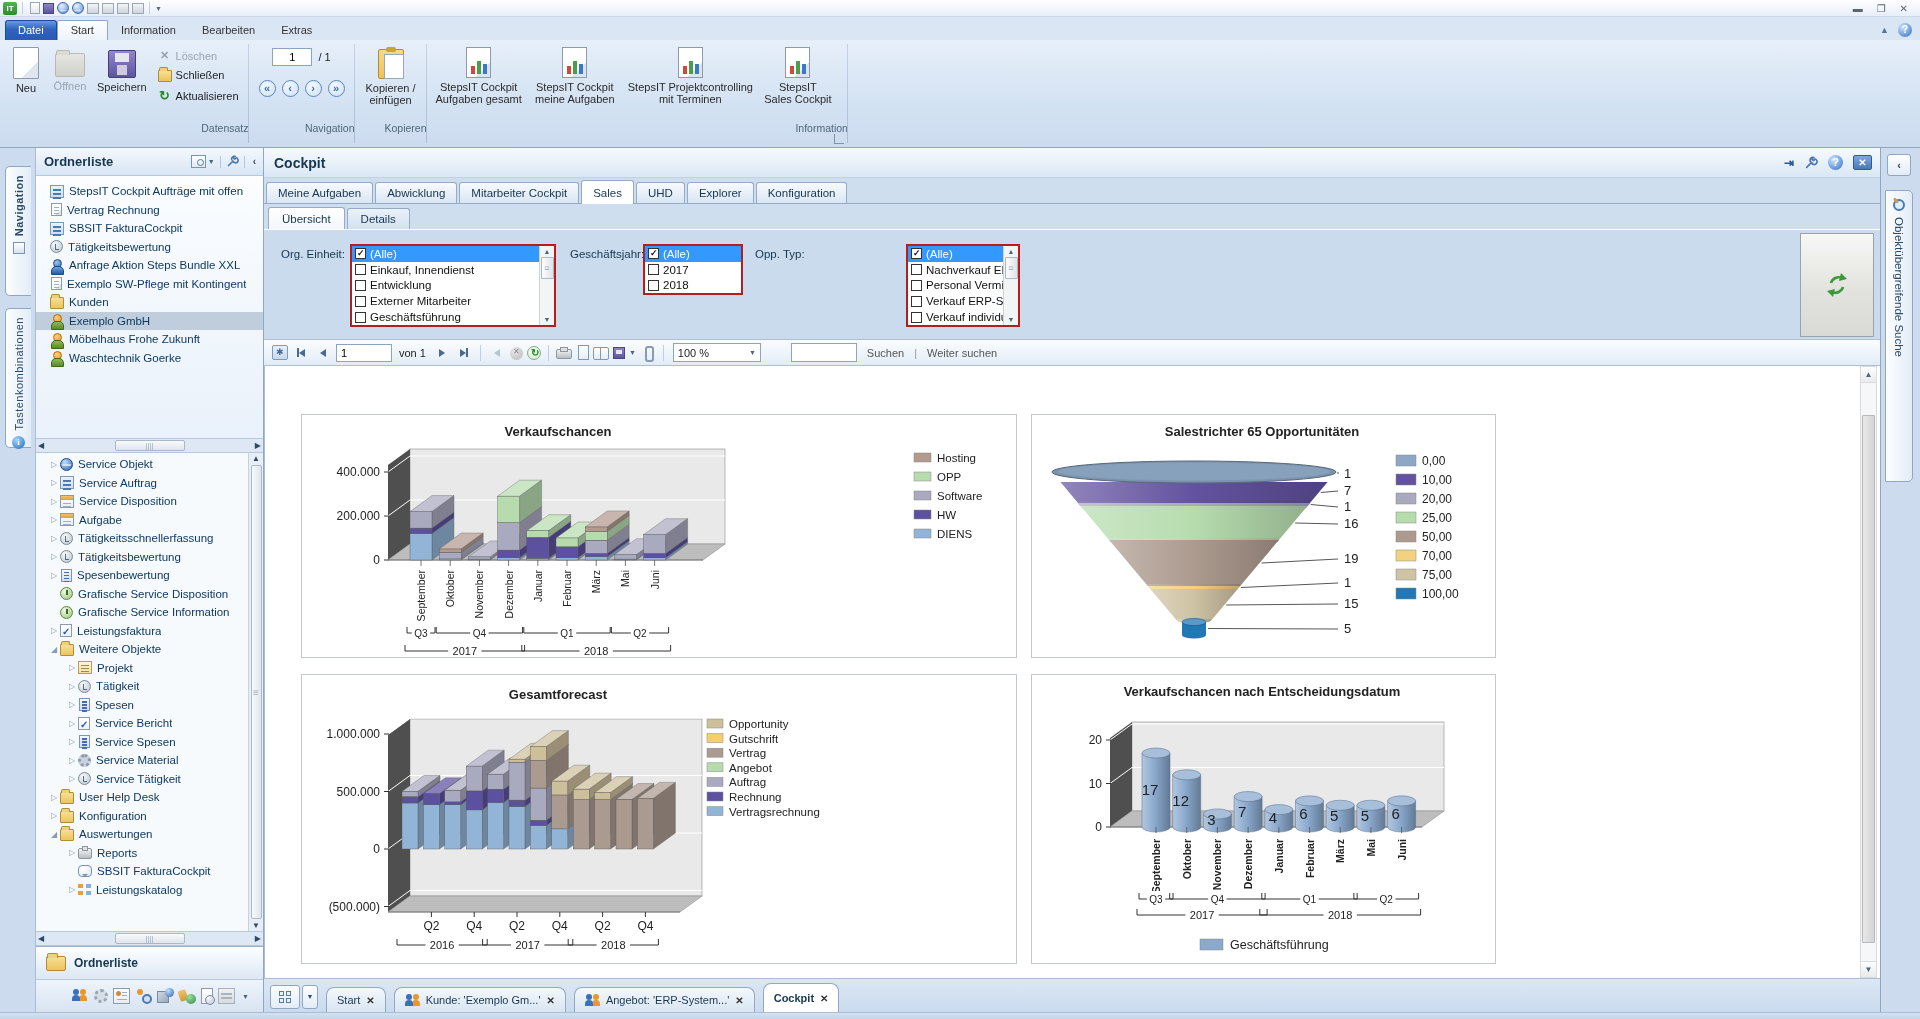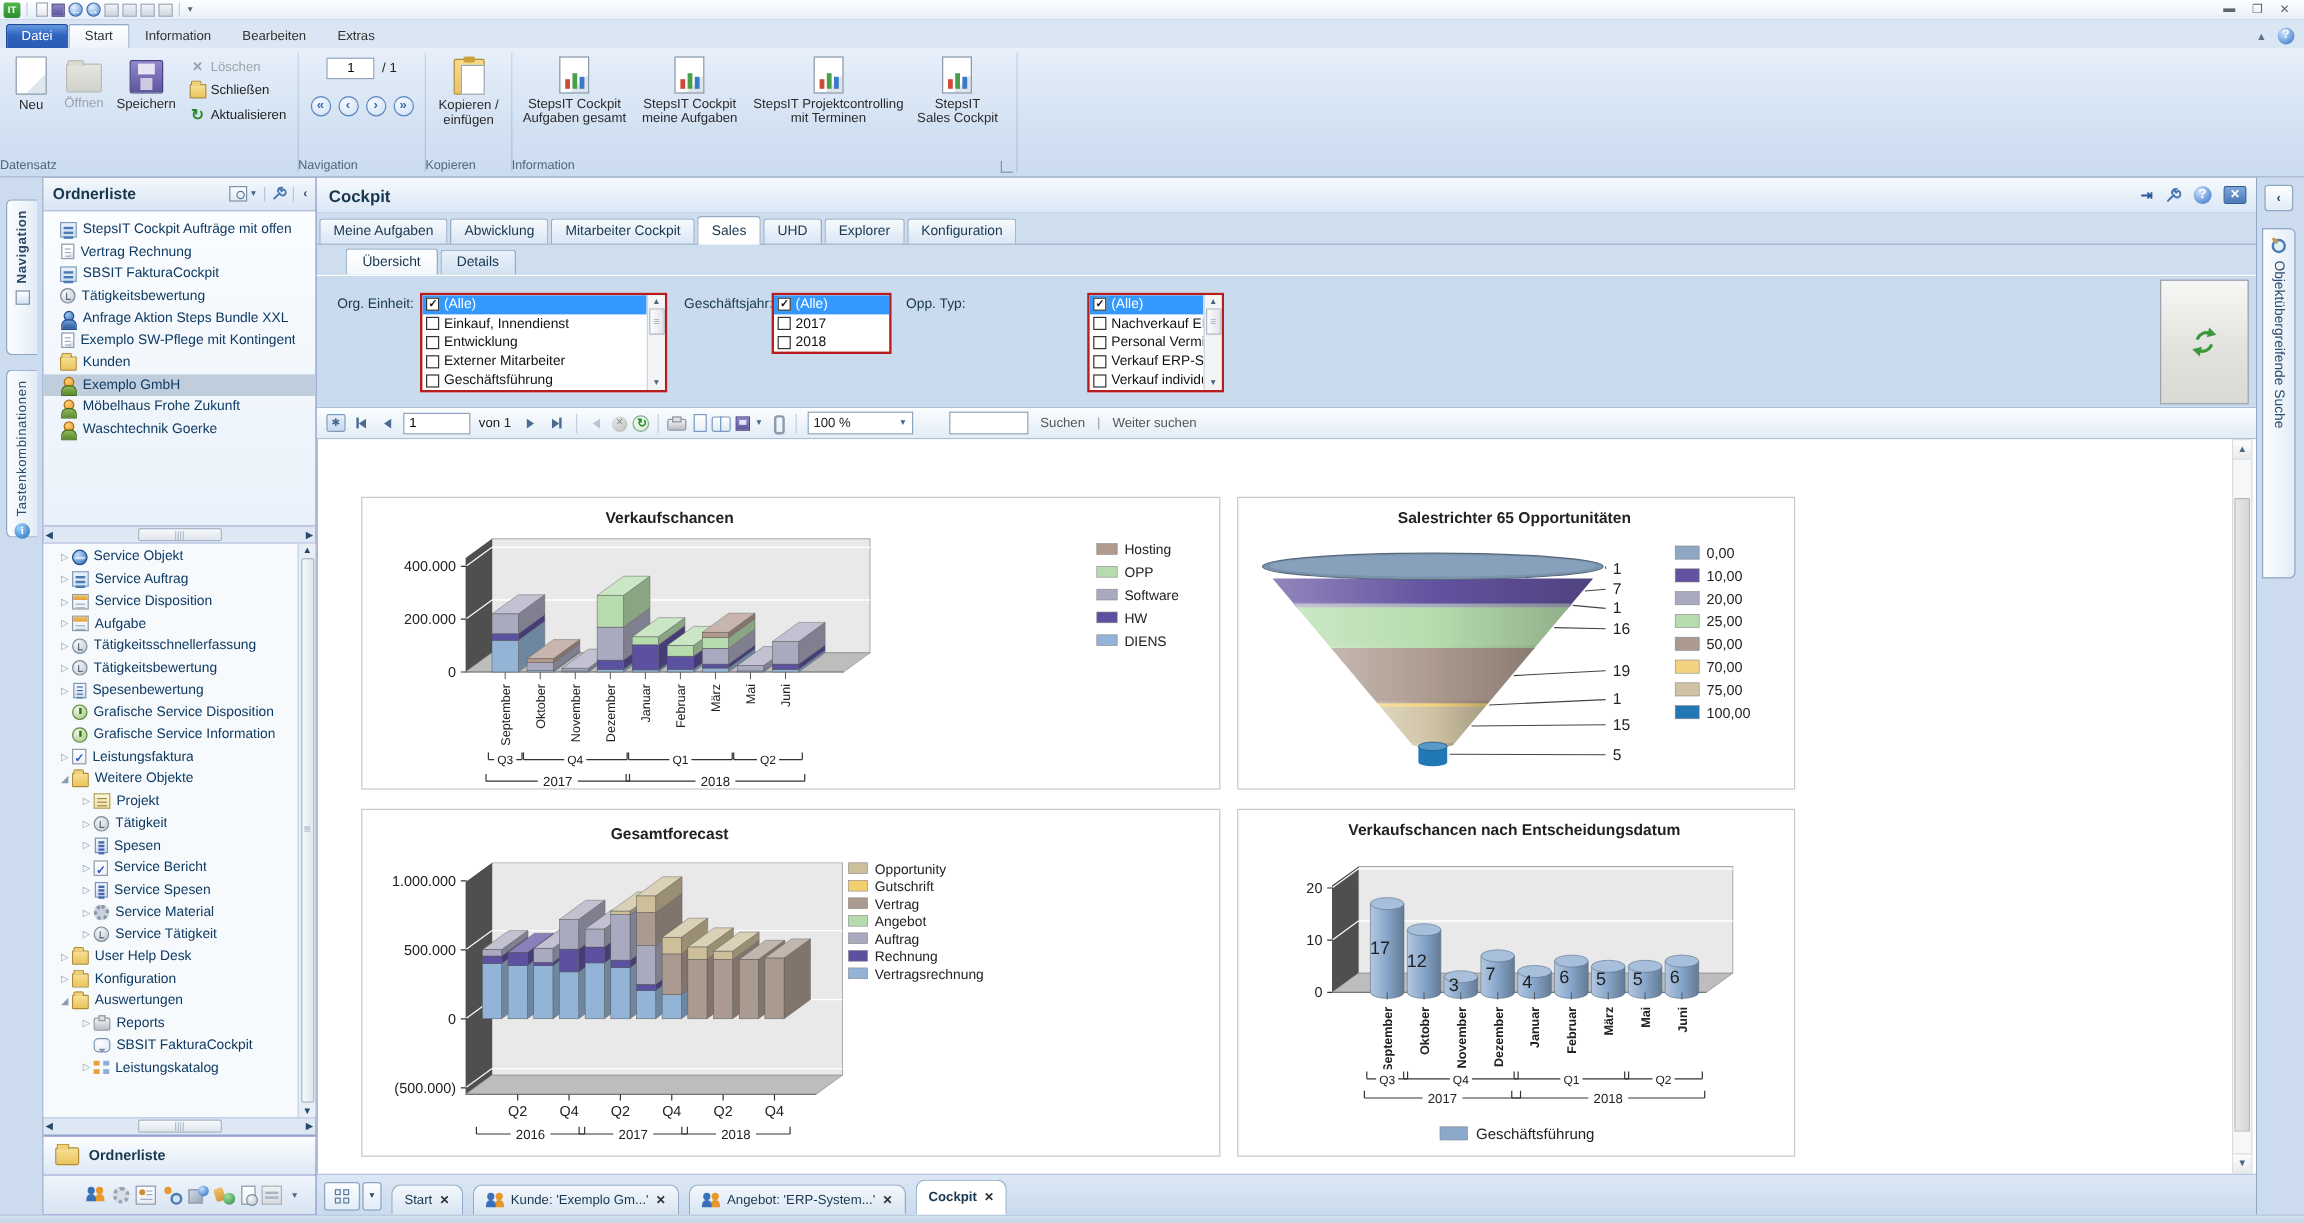--- a/index.html
+++ b/index.html
@@ -22,21 +22,21 @@
 .rtab { padding:3px 13px 4px; color:#333; }
 .rtab.datei { background:linear-gradient(#639ae4,#2f63bd 45%,#2a5bb4); color:#fff; border-radius:3px 3px 0 0; border:1px solid #1f4a99; border-bottom:none; padding:3px 12px 4px; }
 .rtab.active { background:linear-gradient(#fcfdff,#eef4fb); border:1px solid #8da8c6; border-bottom:none; border-radius:2px 2px 0 0; }
 #ribbontabs .right-ctl { position:absolute; right:8px; bottom:3px; display:flex; gap:9px; align-items:center; }
 .chev-up { color:#5a748e; font-size:9px; }
 .help-circ { width:14px; height:14px; border-radius:50%; background:radial-gradient(circle at 35% 30%,#cfe4ff,#2d6cc4); color:#fff; font-size:10px; font-weight:bold; text-align:center; line-height:14px; }
 
 #ribbon { height:108px; background:linear-gradient(#e7eff9,#d3e2f3 60%,#ccdcef); border-bottom:1px solid #8fa6c0; display:flex; position:relative; }
 .rgroup { position:relative; padding:3px 4px 14px; display:flex; align-items:flex-start; }
 .rgroup:after { content:""; position:absolute; right:0; top:4px; bottom:4px; width:1px; background:linear-gradient(#c4d4e8,#a9bdd6); }
-.rgroup .glabel { position:absolute; bottom:3px; left:0; right:0; text-align:left; color:#50677e; font-size:10.5px; }
+.rgroup .glabel { position:absolute; bottom:13px; left:0; right:0; text-align:right; color:#50677e; font-size:10.5px; }
 .bigbtn { display:flex; flex-direction:column; align-items:center; justify-content:flex-start; padding:4px 5px 2px; min-width:44px; height:88px; border-radius:3px; text-align:center; color:#2b2b2b; }
 .bigbtn .cap { margin-top:3px; line-height:12px; white-space:pre-line; }
 .bigbtn.disabled { color:#9aa4ae; }
 .smallcol { display:flex; flex-direction:column; justify-content:flex-start; gap:6px; padding:6px 6px; }
 .smallitem { display:flex; align-items:center; gap:4px; }
 .smallitem.disabled { color:#9aa4ae; }
 .ic-doc32 { width:26px; height:32px; background:linear-gradient(135deg,#ffffff 70%,#dfe6ee 70%); border:1px solid #8d9aa9; border-radius:1px; position:relative; }
 .ic-folder32 { width:30px; height:24px; margin-top:6px; background:linear-gradient(#e8e2d2,#c9c0a8); border:1px solid #9a917c; border-radius:2px; position:relative; }
 .ic-folder32:before { content:""; position:absolute; top:-4px; left:0; width:12px; height:4px; background:#d6cdb6; border:1px solid #9a917c; border-bottom:none; border-radius:2px 2px 0 0; }
 .disabled .ic-folder32 { opacity:.55; }
@@ -68,21 +68,21 @@
 #mainrow { display:flex; height:864px; }
 #leftstrip { width:36px; background:#ccdcee; border-right:1px solid #aabdd4; position:relative; }
 .vtab { position:absolute; left:5px; width:26px; background:linear-gradient(90deg,#fdfeff,#e2ecf7); border:1px solid #8ea8c4; border-radius:5px 0 0 5px; border-right:none; display:flex; flex-direction:column; align-items:center; padding:8px 0; }
 .vtab .vlabel { writing-mode:vertical-rl; transform:rotate(180deg); font-weight:bold; color:#2b4a68; font-size:11px; letter-spacing:.5px; }
 .vtab .vicon { margin-top:6px; }
 #vtab-nav { top:18px; height:130px; }
 #vtab-keys { top:160px; height:140px; }
 .ic-grid12 { width:12px; height:12px; border:1px solid #7d93ab; background:linear-gradient(#fff,#d5e2f0); }
 .ic-info12 { width:13px; height:13px; border-radius:50%; background:radial-gradient(circle at 35% 30%,#9fd4ff,#1f6ab8); color:#fff; font-size:9px; font-weight:bold; text-align:center; line-height:13px; font-family:"Liberation Serif",serif; }
 
-#sidebar { width:228px; background:#6d28d9; border-right:1px solid #8ea8c4; display:flex; flex-direction:column; }
+#sidebar { width:228px; background:#000000; border-right:1px solid #8ea8c4; display:flex; flex-direction:column; }
 #sb-header { height:28px; display:flex; align-items:center; padding:0 4px 0 8px; background:linear-gradient(#f4f8fd,#d8e5f3); border-bottom:1px solid #b5c8de; }
 #sb-header .title { font-size:13px; font-weight:bold; color:#17364f; flex:1; }
 .sbh-ic { display:flex; align-items:center; gap:2px; color:#4a6580; }
 .ic-searchbox { width:15px; height:13px; border:1px solid #7d93ab; background:linear-gradient(#fff,#dfe9f4); position:relative; }
 .ic-searchbox:after { content:""; position:absolute; right:1px; bottom:1px; width:5px; height:5px; border:1.5px solid #5a7ba0; border-radius:50%; }
 .caret-s { font-size:7px; color:#4a6580; }
 .chev-l { font-size:10px; color:#2b4a68; font-weight:bold; padding:0 3px; }
 #sb-fav { height:262px; background:linear-gradient(#fbfdff,#e9f1fa); padding-top:6px; overflow:hidden; }
 .tree-item { height:18.5px; display:flex; align-items:center; padding-left:14px; color:#0f3a62; white-space:nowrap; overflow:hidden; }
 .tree-item .expander { width:12px; font-size:8px; color:#8a9cb0; text-align:center; flex:none; }
@@ -161,21 +161,21 @@
 #mainpanel { flex:1; display:flex; flex-direction:column; background:#d3e2f2; border-right:1px solid #8ea8c4; }
 #cp-header { height:30px; display:flex; align-items:center; padding:0 8px 0 10px; background:linear-gradient(#f6fafd,#dae7f5); border-bottom:1px solid #c2d2e4; }
 #cp-header .title { font-size:14px; font-weight:bold; color:#17364f; flex:1; }
 .cph-icons { display:flex; align-items:center; gap:10px; }
 .ic-pin { color:#2a5a9a; font-weight:bold; font-size:12px; }
 .ic-help { width:15px; height:15px; border-radius:50%; background:radial-gradient(circle at 35% 30%,#cfe4ff,#2d6cc4); color:#fff; font-size:11px; font-weight:bold; text-align:center; line-height:15px; }
 .ic-closebtn { width:19px; height:15px; background:linear-gradient(#7fa8dc,#4a78b8); border:1px solid #2f5a96; border-radius:2px; color:#fff; font-size:10px; font-weight:bold; text-align:center; line-height:14px; }
 #cp-tabs { height:26px; display:flex; align-items:flex-end; padding-left:2px; border-bottom:1px solid #95abc6; background:#cfdeee; }
 .cptab { padding:4px 11px; background:linear-gradient(#f7fafd,#d9e6f4); border:1px solid #95abc6; border-bottom:none; border-radius:3px 3px 0 0; margin-right:2px; color:#17364f; font-size:11.5px; }
 .cptab.active { background:#fff; padding-top:6px; padding-bottom:5px; margin-bottom:-1px; z-index:2; }
-#cp-subtabs { height:25px; display:flex; align-items:flex-end; padding-left:24px; background:#cfdeee; }
+#cp-subtabs { height:25px; display:flex; align-items:flex-end; padding-left:4px; background:#cfdeee; }
 .cpsub { padding:4px 13px; background:linear-gradient(#eaf1f9,#d2e1f1); border:1px solid #95abc6; border-bottom:none; border-radius:3px 3px 0 0; margin-right:2px; color:#17364f; font-size:11.5px; }
 .cpsub.active { background:linear-gradient(#ffffff,#f2f7fc); padding-top:5px; }
 #filterbar { height:110px; background:#cadbee; border-top:1px solid #fff; position:relative; }
 .fl-label { position:absolute; font-size:11.5px; color:#17364f; }
 .listbox { position:absolute; background:#fff; border:2px solid #b91c1c; display:flex; }
 .lb-opts { flex:1; overflow:hidden; }
 .lb-row { height:15.8px; display:flex; align-items:center; padding-left:3px; gap:4px; font-size:11.5px; color:#111; white-space:nowrap; overflow:hidden; }
 .lb-row .cb { width:11px; height:11px; border:1px solid #333; background:#fff; flex:none; position:relative; }
 .lb-row .cb.checked:after { content:"✓"; position:absolute; left:1px; top:-1px; font-weight:bold; font-size:9px; color:#111; line-height:10px; }
 .lb-row.sel { background:#3399ff; color:#fff; }

